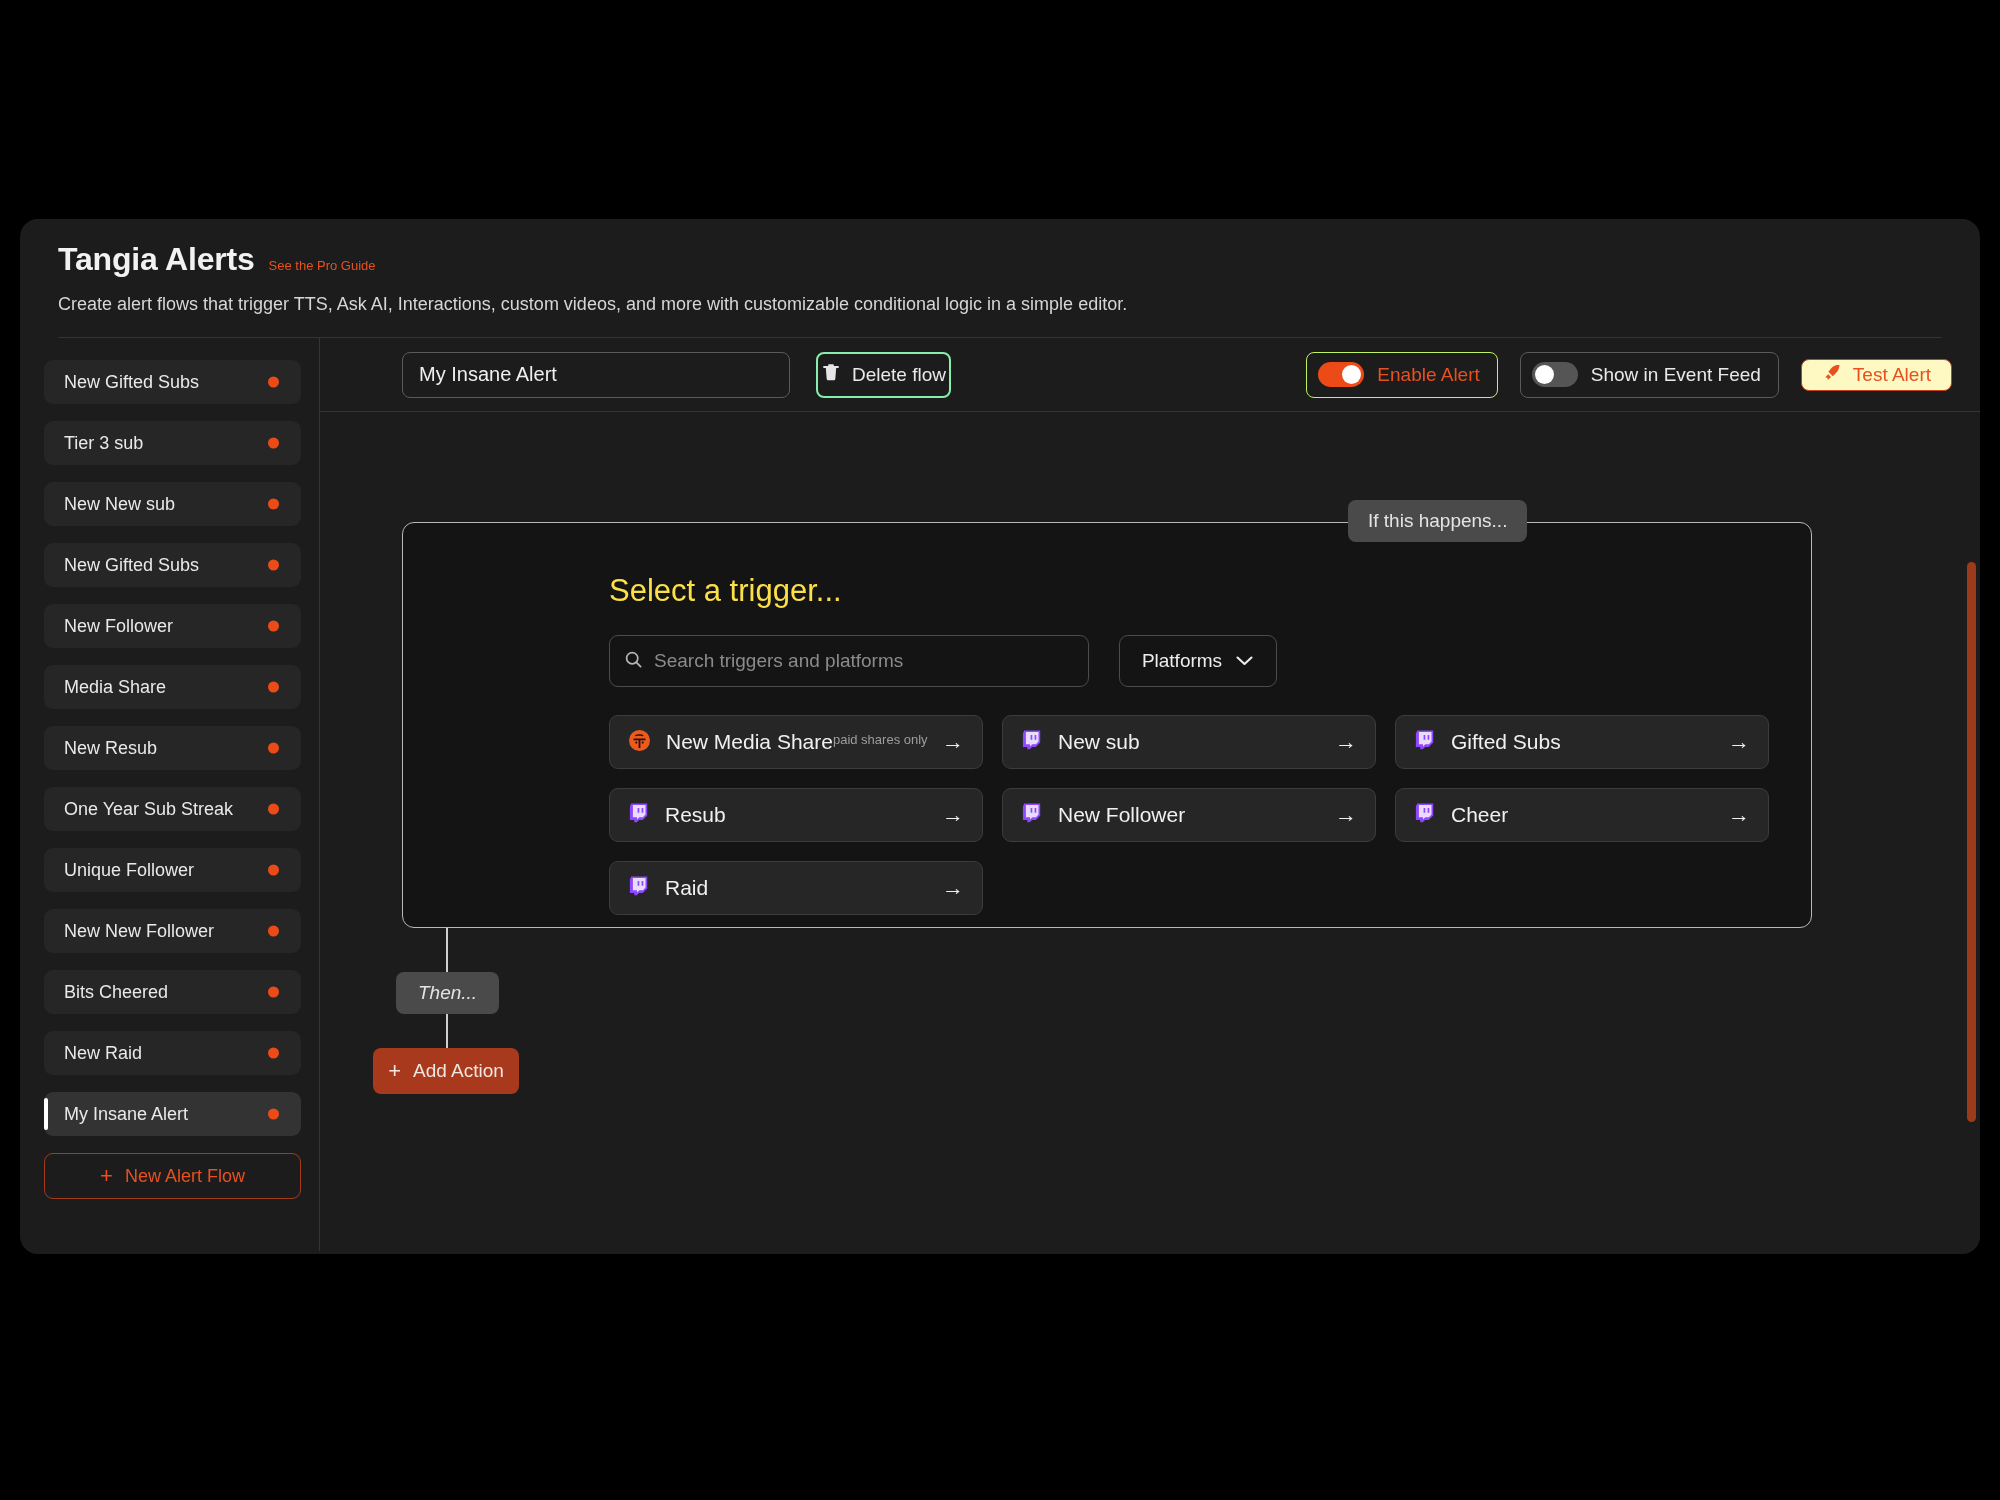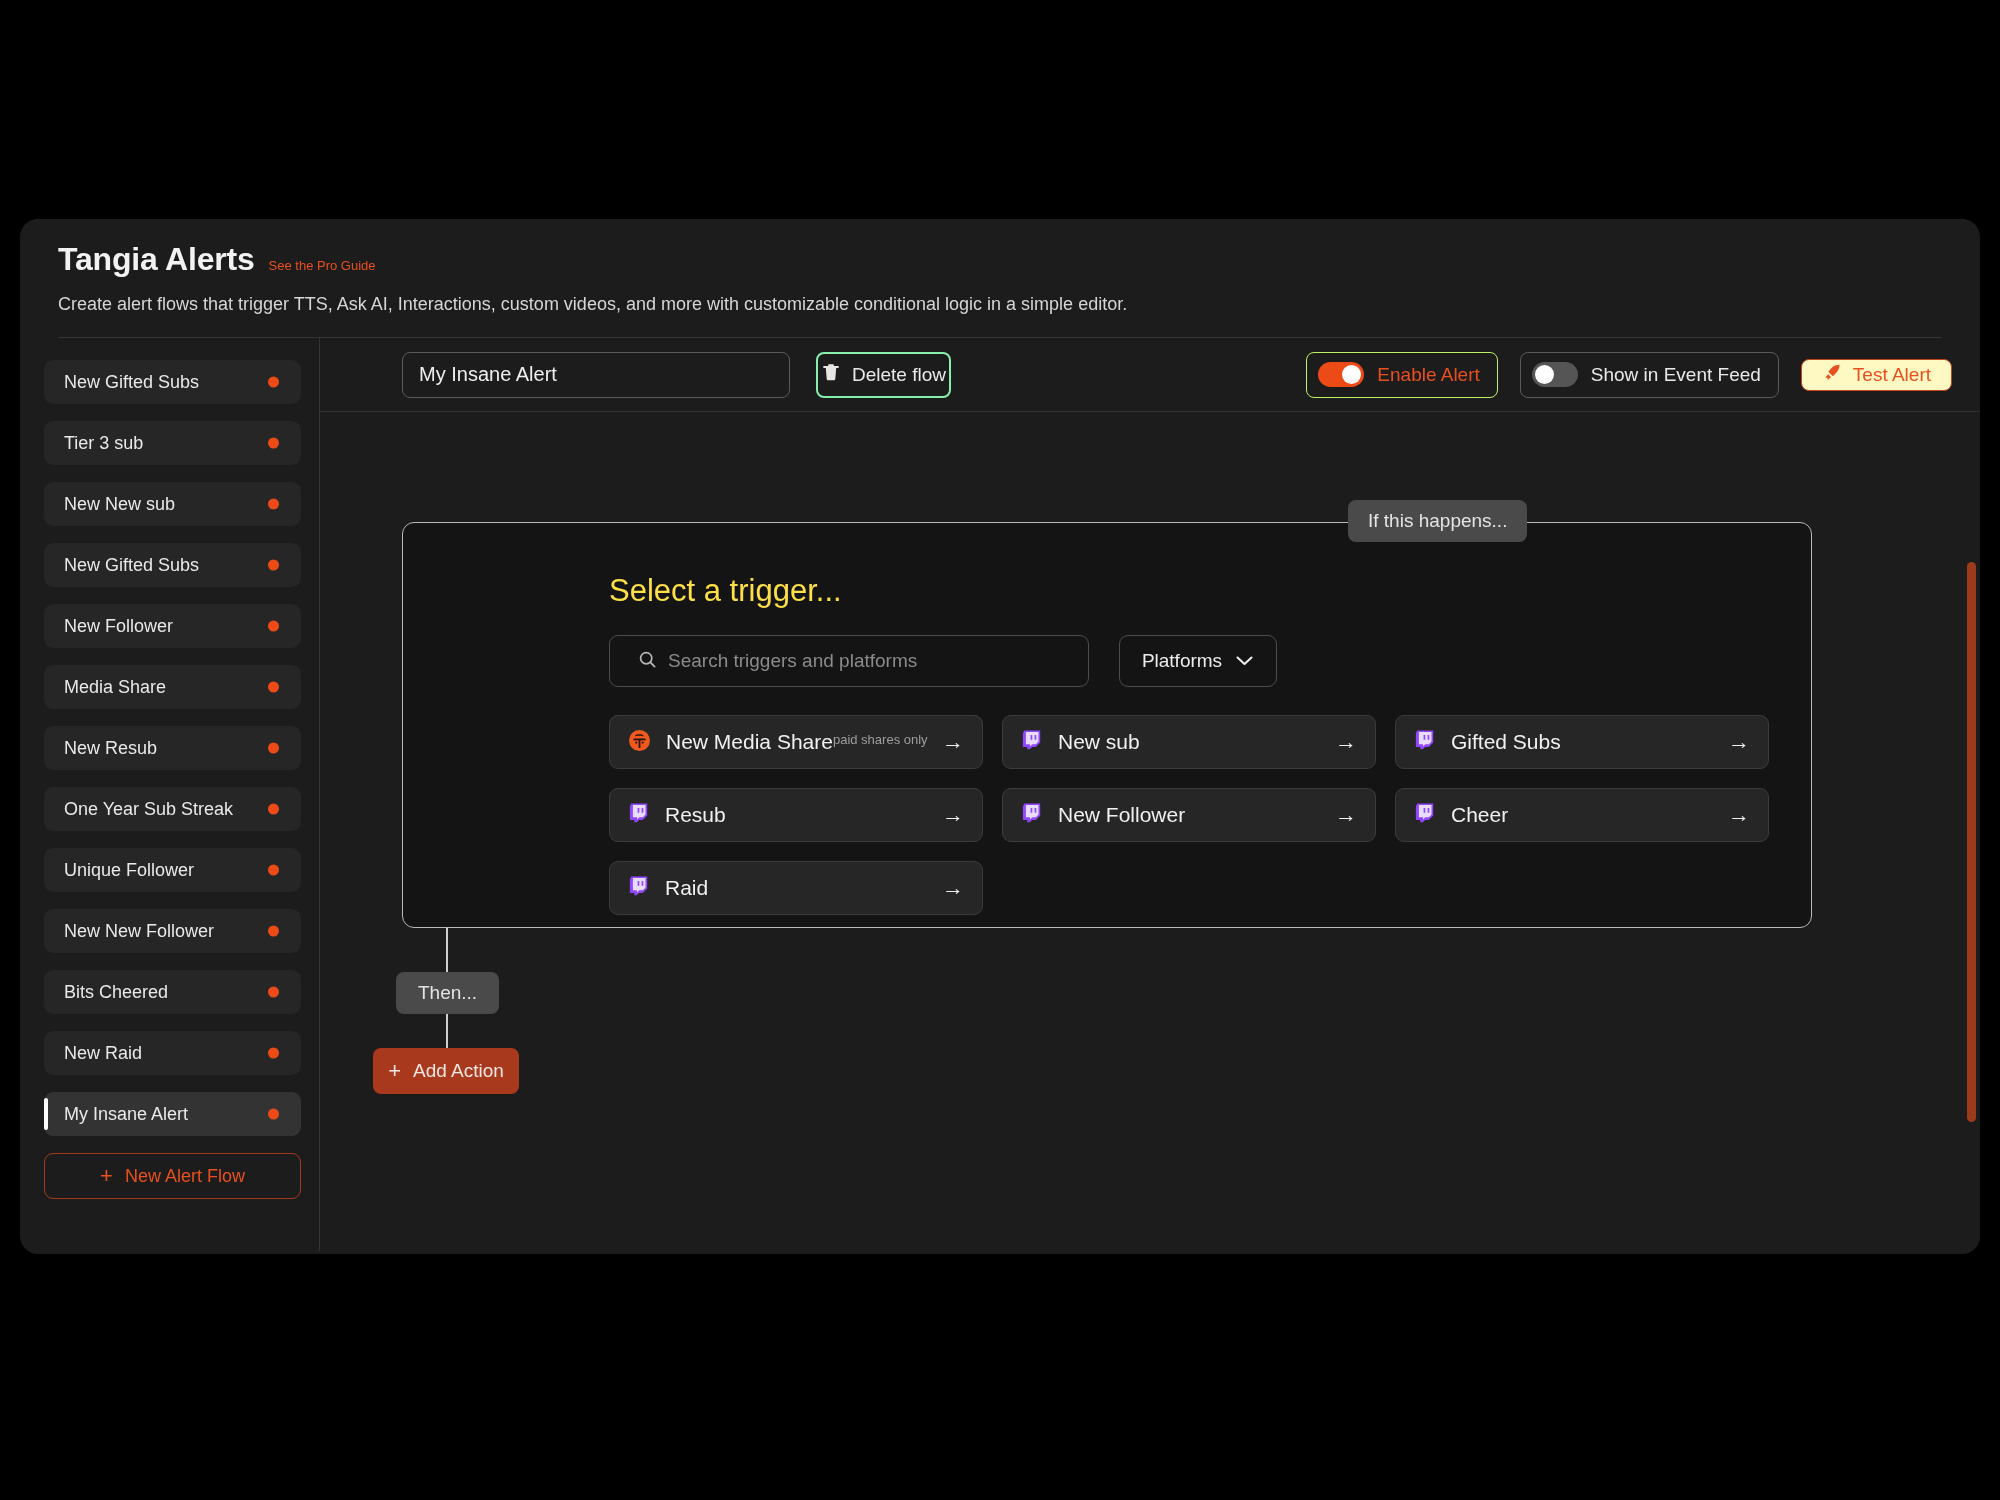--- a/index.html
+++ b/index.html
@@ -197,21 +197,21 @@
   #select-trigger-heading {
     position: absolute; left: 206px; top: 50px;
     font-size: 31px; color: #fde047; font-weight: 400;
   }
   #trigger-search-wrap {
     position: absolute; left: 206px; top: 112px;
     width: 480px; height: 52px;
     border: 1px solid #4c4c4c;
     border-radius: 9px;
     display: flex; align-items: center;
-    padding: 0 28px; gap: 11px;
+    padding: 0 14px; gap: 11px;
     background: #141414;
   }
   #trigger-search-input {
     flex: 1 1 auto;
     background: transparent; border: none; outline: none;
     color: #e6e6e6; font-size: 19px;
     font-family: "Liberation Sans", sans-serif;
   }
   #trigger-search-input::placeholder { color: #8b8b8b; }
   #platforms-select {
@@ -257,20 +257,21 @@
     width: 2px; height: 84px; background: #cfcfcf;
     transform: translateX(-704px);
   }
   #then-chip {
     position: absolute; left: 50%; top: 560px;
     transform: translateX(-754px);
     background: #4a4a4a; color: #e4e4e4;
     font-size: 19px; border-radius: 8px;
     padding: 10px 22px;
     z-index: 4;
+    font-style: italic;
   }
   #connector-bottom {
     position: absolute; left: 50%; top: 600px;
     width: 2px; height: 66px; background: #cfcfcf;
     transform: translateX(-704px);
   }
   #add-action-btn {
     position: absolute; left: 50%; top: 636px;
     transform: translateX(-777px);
     width: 146px; height: 46px;

